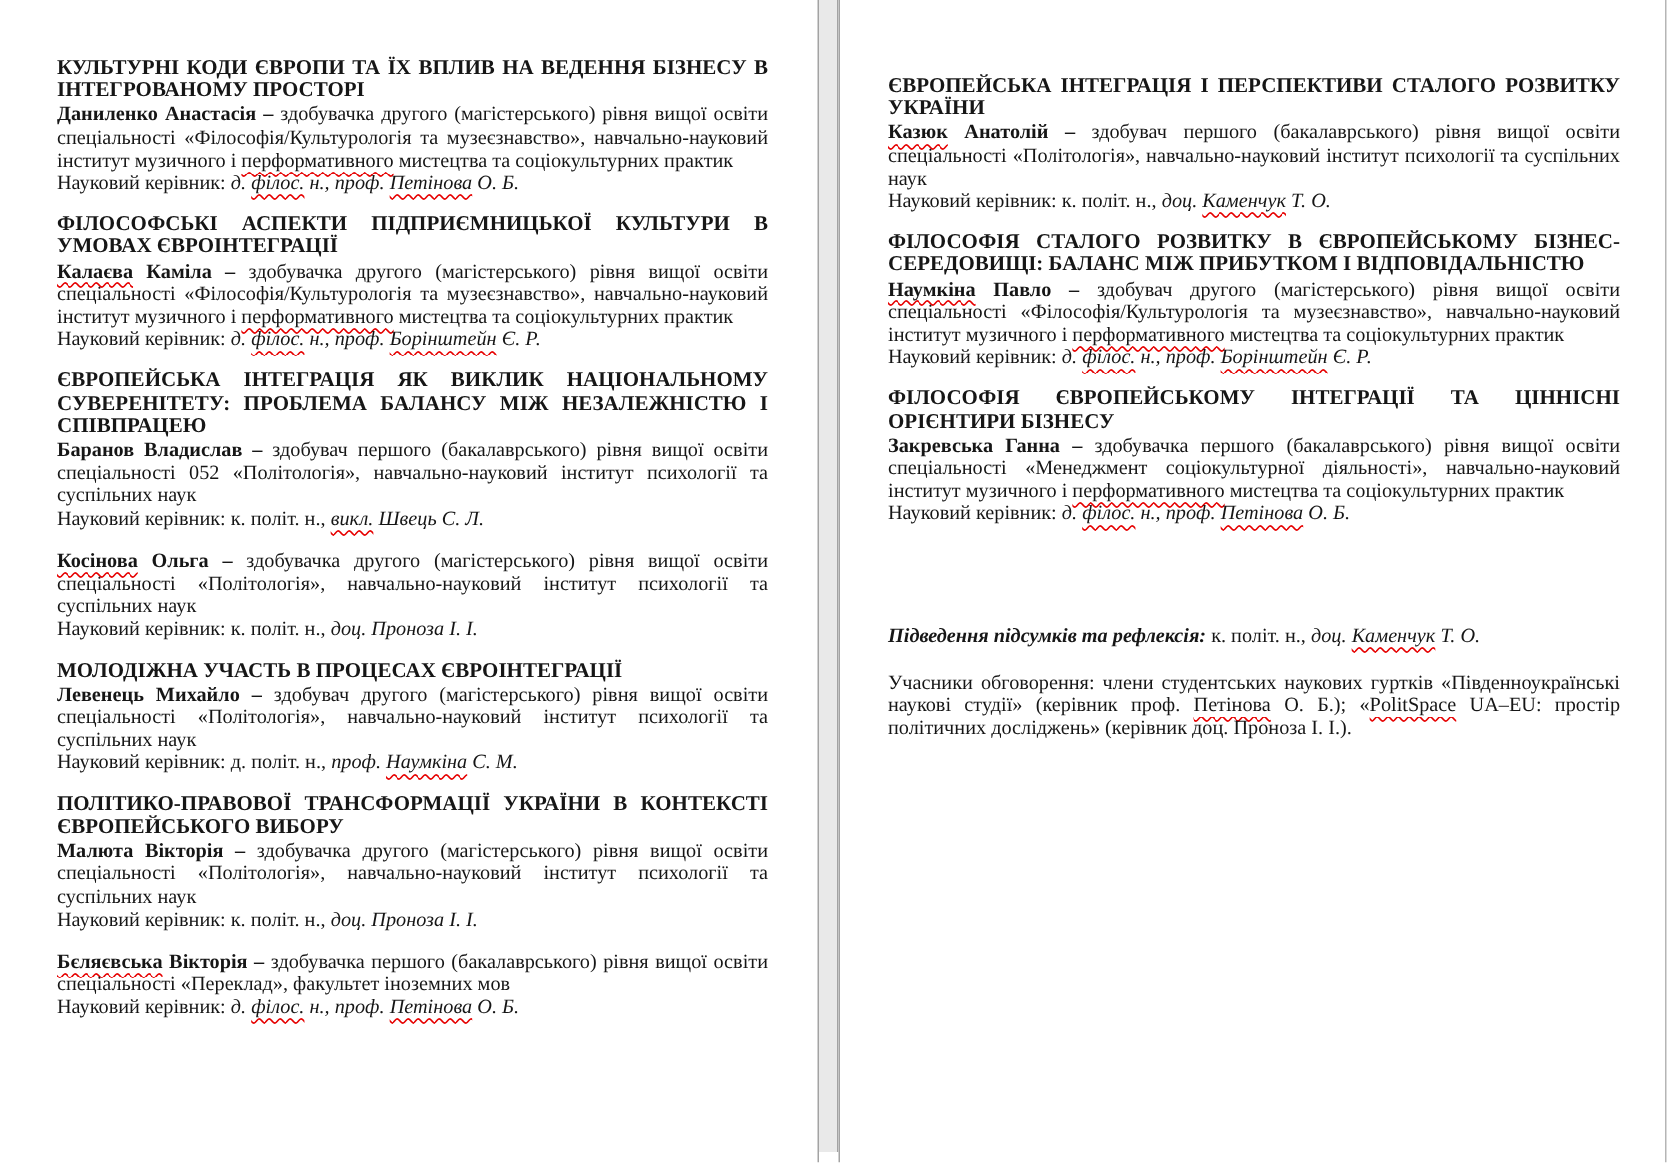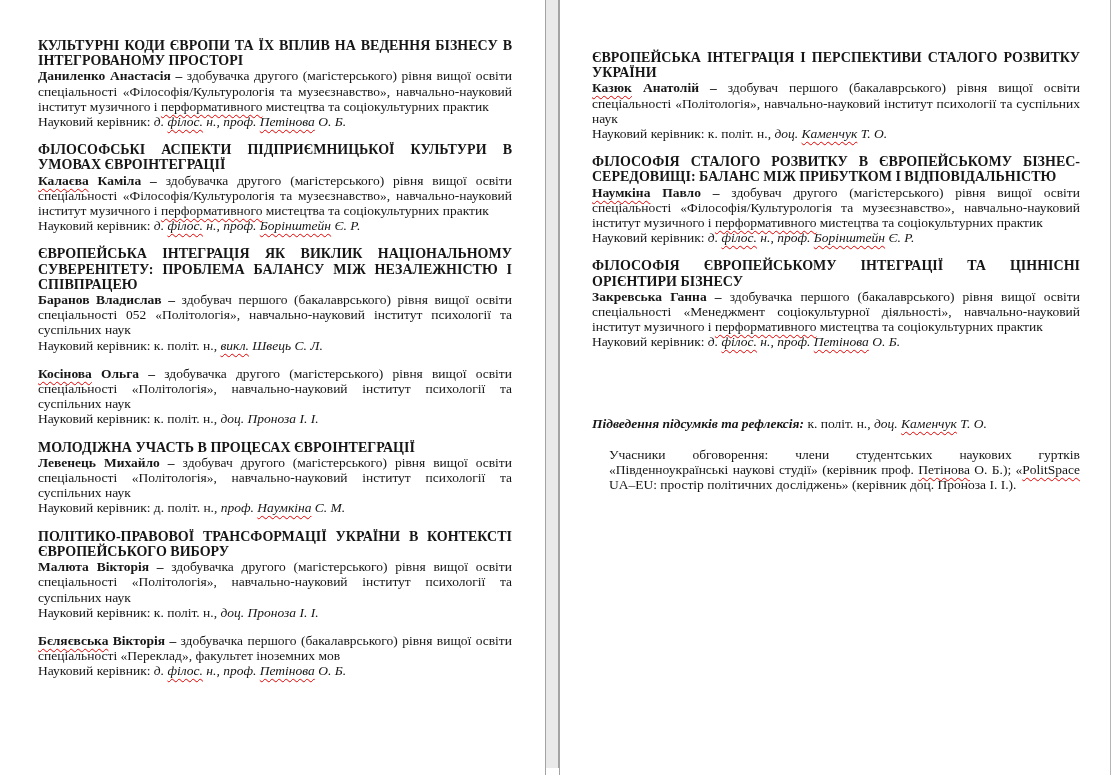--- a/index.html
+++ b/index.html
@@ -11,21 +11,21 @@
   .page-right{left:559px;width:552px;border-left:1px solid #a3a3a3;border-right:1px solid #b5b5b5;}
   .page-left .content{padding:38px 33px 0 38px;}
   .page-right .content{padding:50px 30px 0 32px;}
   p{margin:0;font-size:13.5px;line-height:15.2px;text-align:justify;}
   p.title{font-weight:bold;font-size:14px;}
   .entry{margin-bottom:13px;}
   .b{font-weight:bold;}
   .i{font-style:italic;}
   .sq{text-decoration-line:underline;text-decoration-style:wavy;text-decoration-color:#e60000;text-decoration-thickness:1px;text-underline-offset:2.5px;text-decoration-skip-ink:none;}
   .closing{margin-top:66px;margin-bottom:16px;}
-  .participants{margin-top:14.5px;margin-left:17px;}
+  .participants{margin-top:14.5px;}
 </style>
 </head>
 <body>
 
 <div class="canvas">
   <div class="page page-left">
     <div class="content">
         <div class="entry">
           <p class="title">КУЛЬТУРНІ КОДИ ЄВРОПИ ТА ЇХ ВПЛИВ НА ВЕДЕННЯ БІЗНЕСУ В ІНТЕГРОВАНОМУ ПРОСТОРІ</p>
           <p><span class="b">Даниленко Анастасія – </span><span>здобувачка другого (магістерського) рівня вищої освіти спеціальності «Філософія/Культурологія та музеєзнавство», навчально-науковий інститут музичного і </span><span class="sq">перформативного</span><span> мистецтва та соціокультурних практик</span></p>

